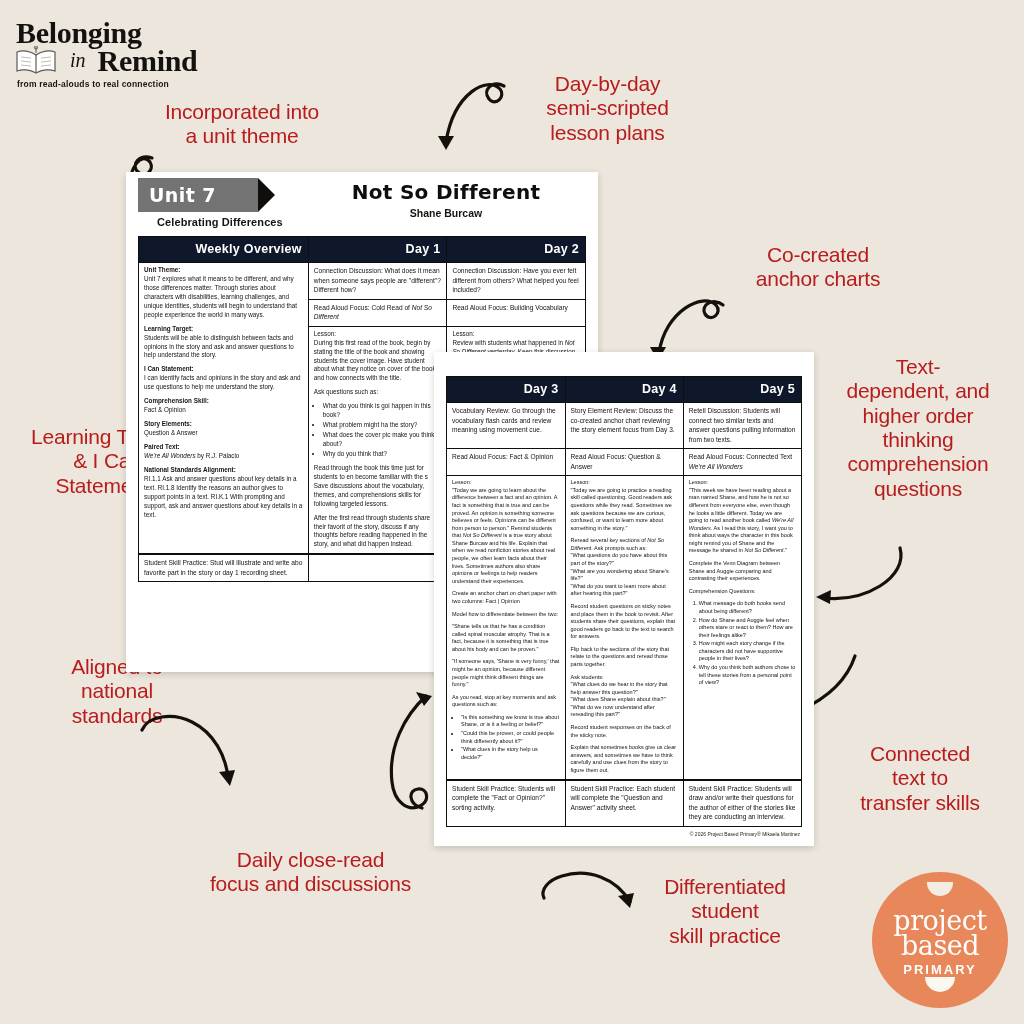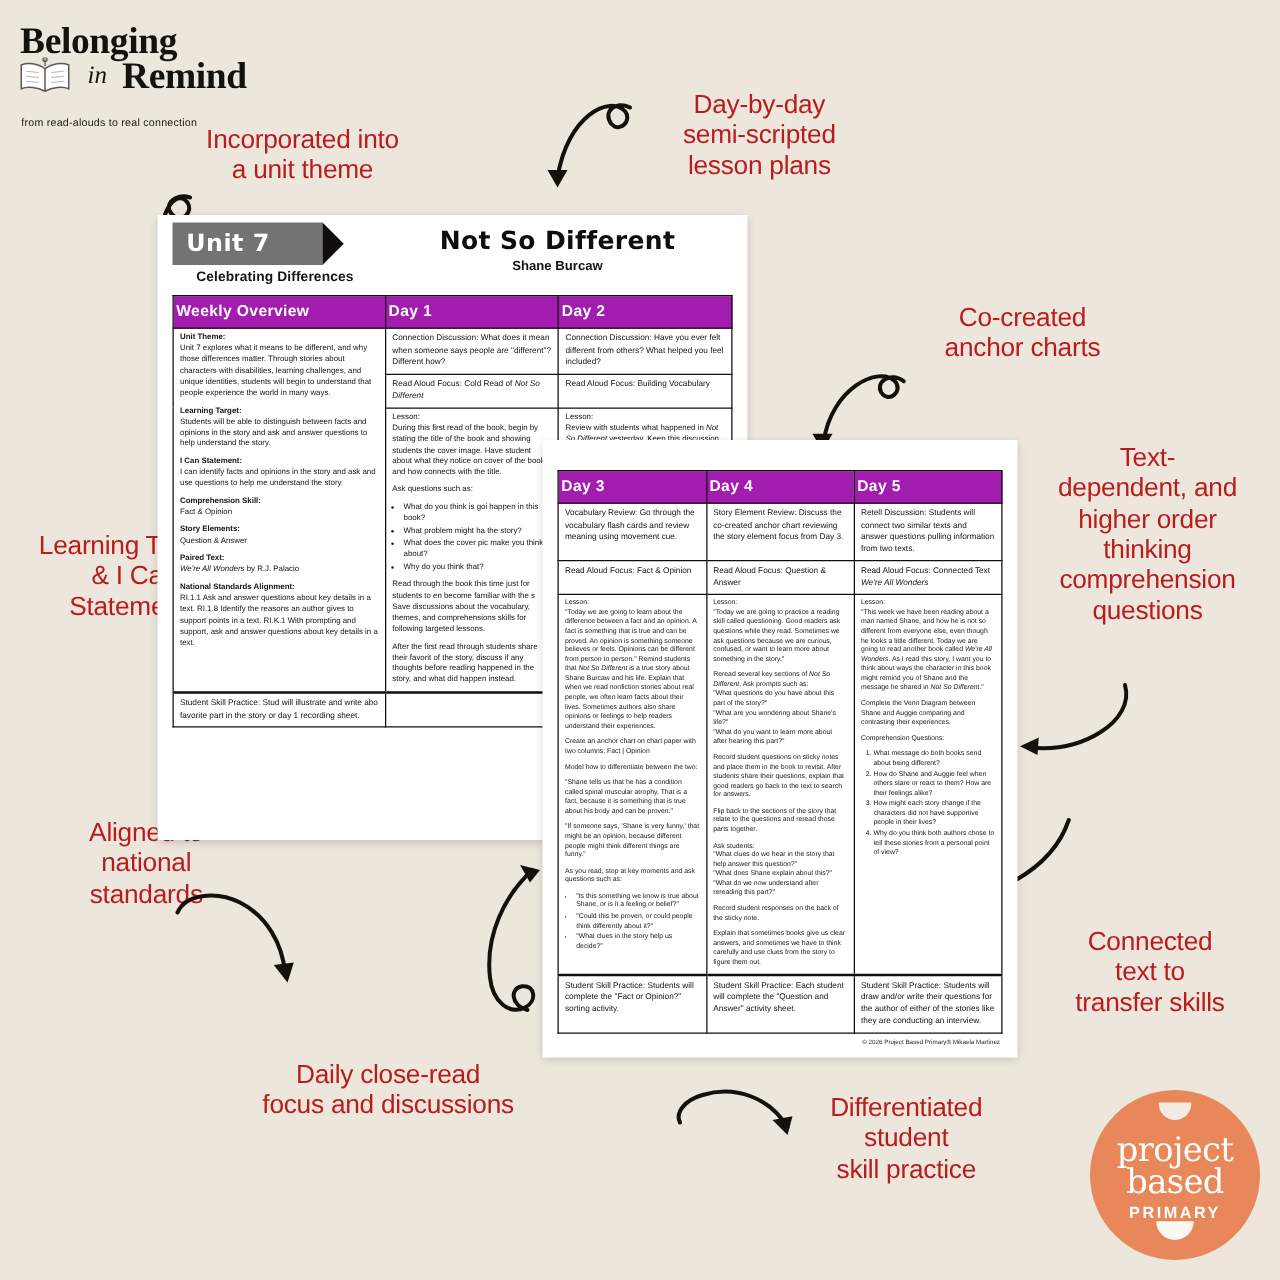--- a/index.html
+++ b/index.html
@@ -30,22 +30,22 @@
     font-family: "Liberation Serif", serif;
     font-style: italic; font-size: 20px; color: #14120f;
     line-height: 1; padding-bottom: 3px;
   }
   #brand .brand-books {
     font-family: "Liberation Serif", serif;
     font-weight: bold; font-size: 30px; color: #14120f;
     line-height: 1; letter-spacing: -0.3px;
   }
   #brand .brand-tag {
-    margin-top: 17px; padding-left: 3px;
-    font-size: 8.5px; font-weight: normal; color: #1a1713;
+    margin-top: 3px; padding-left: 3px;
+    font-size: 8.5px; font-weight: bold; color: #1a1713;
     letter-spacing: 0.2px;
   }
 
   
   .callout {
     position: absolute;
     color: #b91c1c;
     font-size: 21px;
     line-height: 1.16;
     text-align: center;
@@ -95,22 +95,22 @@
     font-family: "DejaVu Sans", sans-serif;
     font-weight: bold; font-size: 20px; color: #100e0c; letter-spacing: 0.3px;
   }
   .p1-title .t-auth {
     margin-top: 3px; font-size: 10.5px; font-weight: bold; color: #17140f;
   }
 
   
   table.sheet { width: calc(100% - 24px); margin: 0 12px; border-collapse: collapse; table-layout: fixed; }
   table.sheet th {
-    background: #a21caf; color: #ffffff;
-    text-align: left; padding: 5px 6px 6px 2px;
+    background: #0f172a; color: #ffffff;
+    text-align: right; padding: 5px 6px 6px 2px;
     font-size: 12.5px; font-weight: bold; letter-spacing: 0.3px;
     border: 1px solid #100e0c;
   }
   table.sheet td {
     border: 1px solid #100e0c;
     vertical-align: top;
     padding: 3px 5px 4px 5px;
     color: #151310;
     font-size: 6.3px;
     line-height: 1.42;

